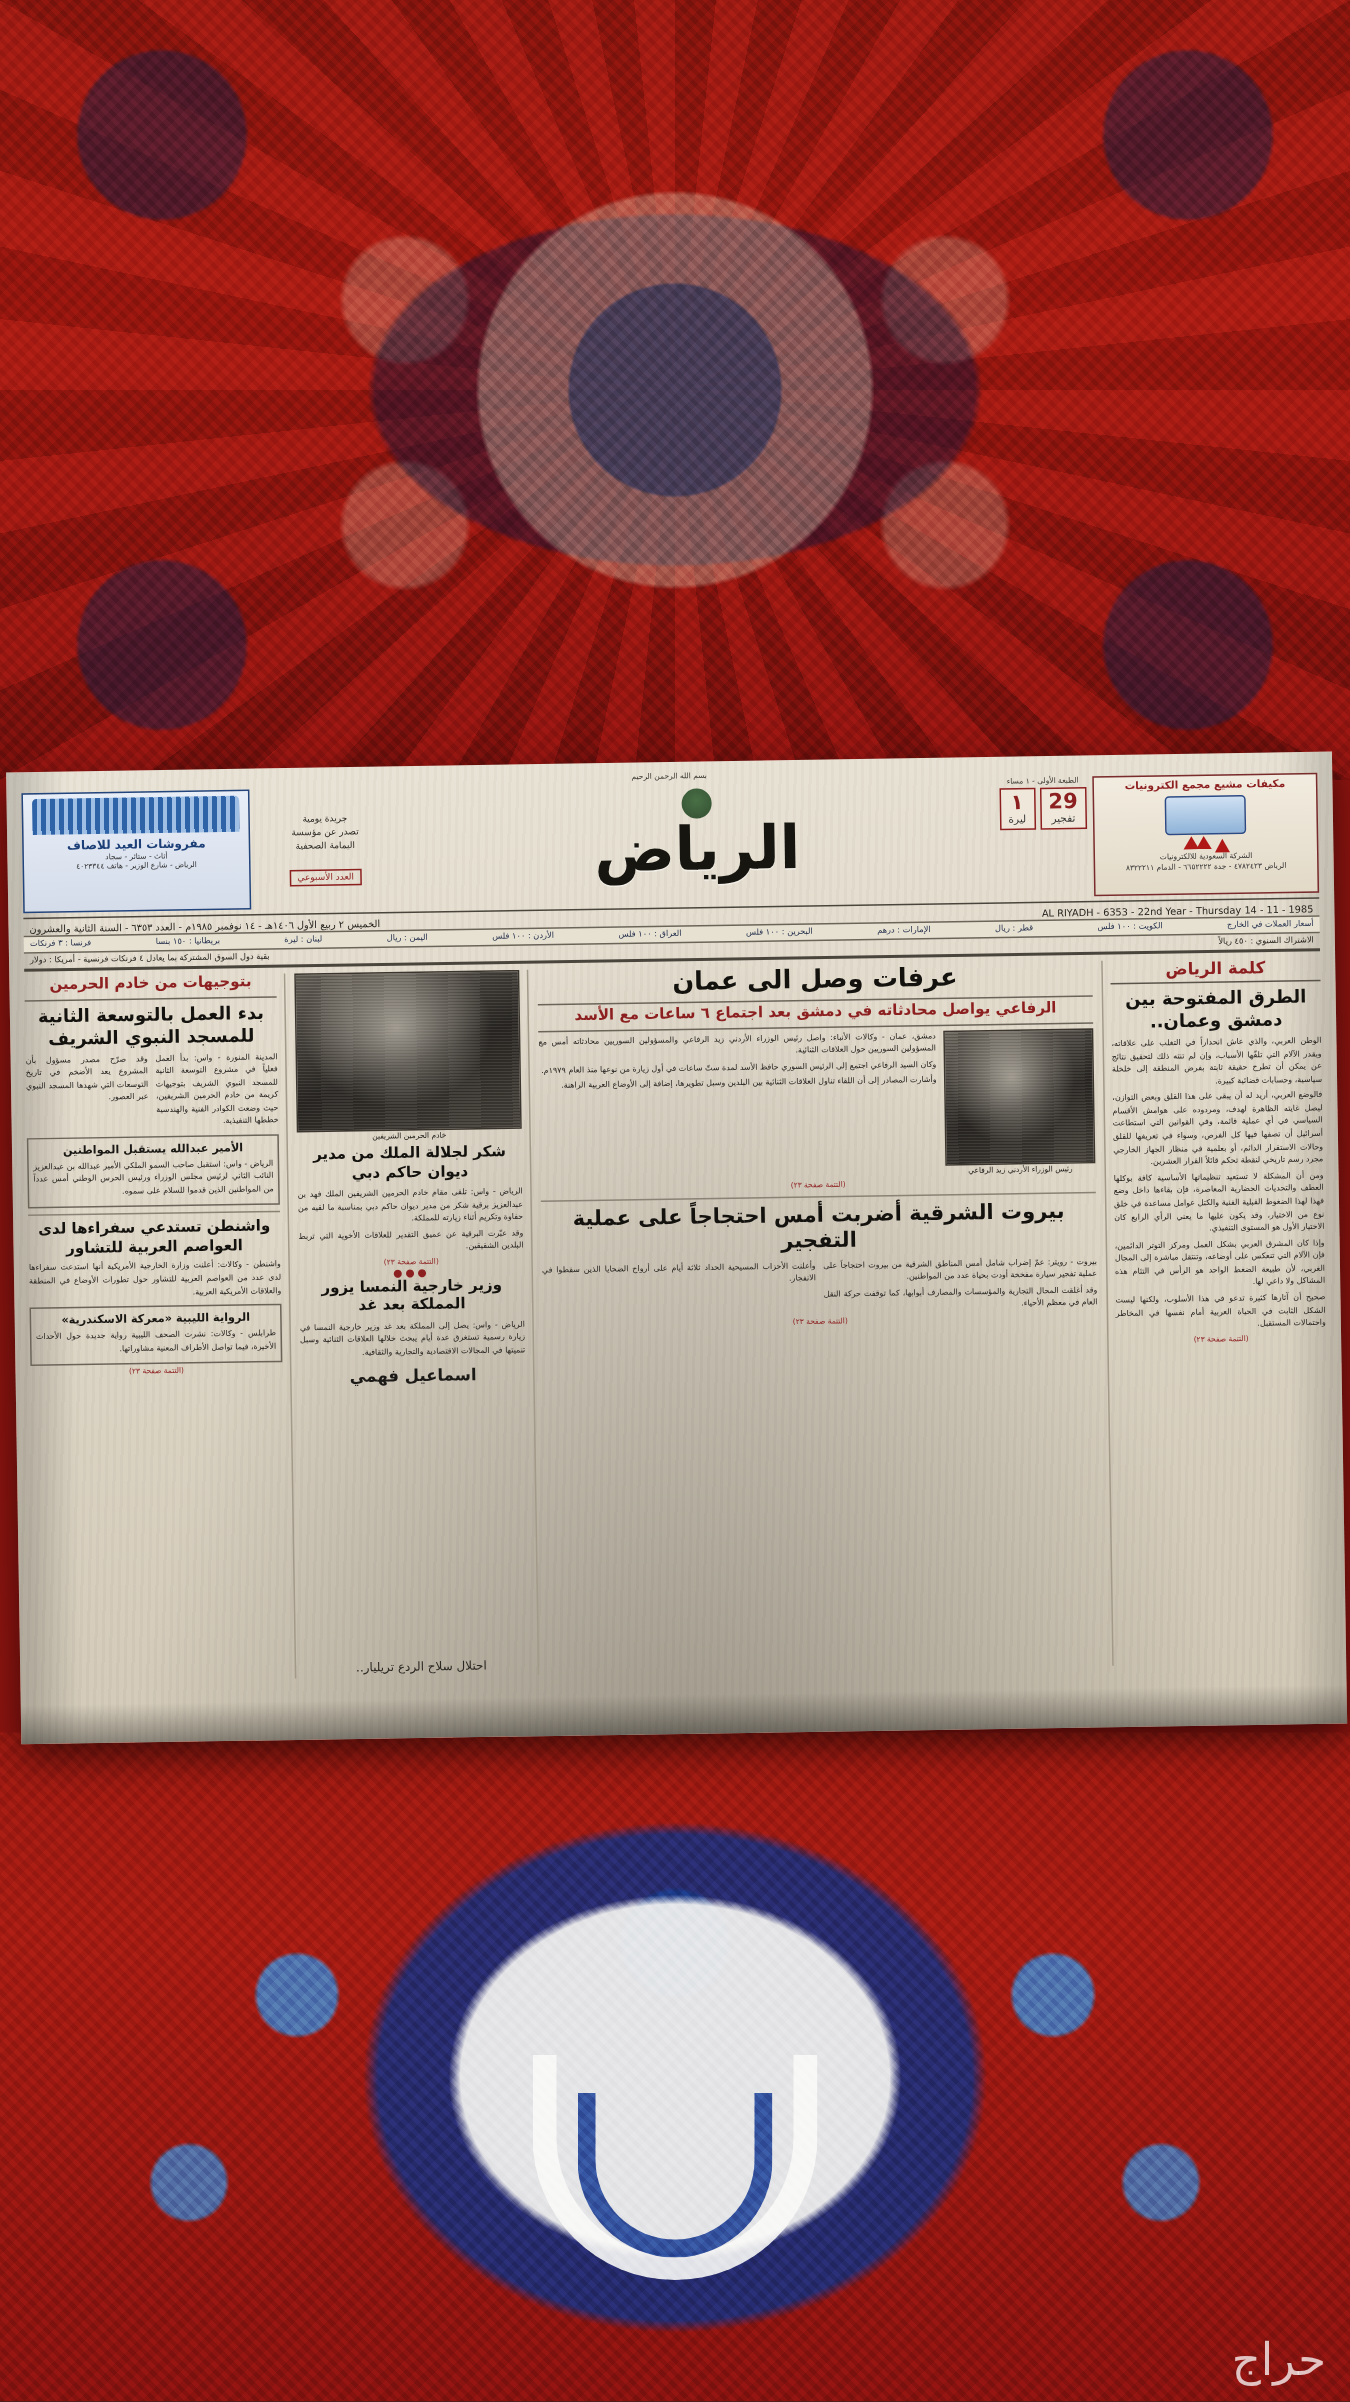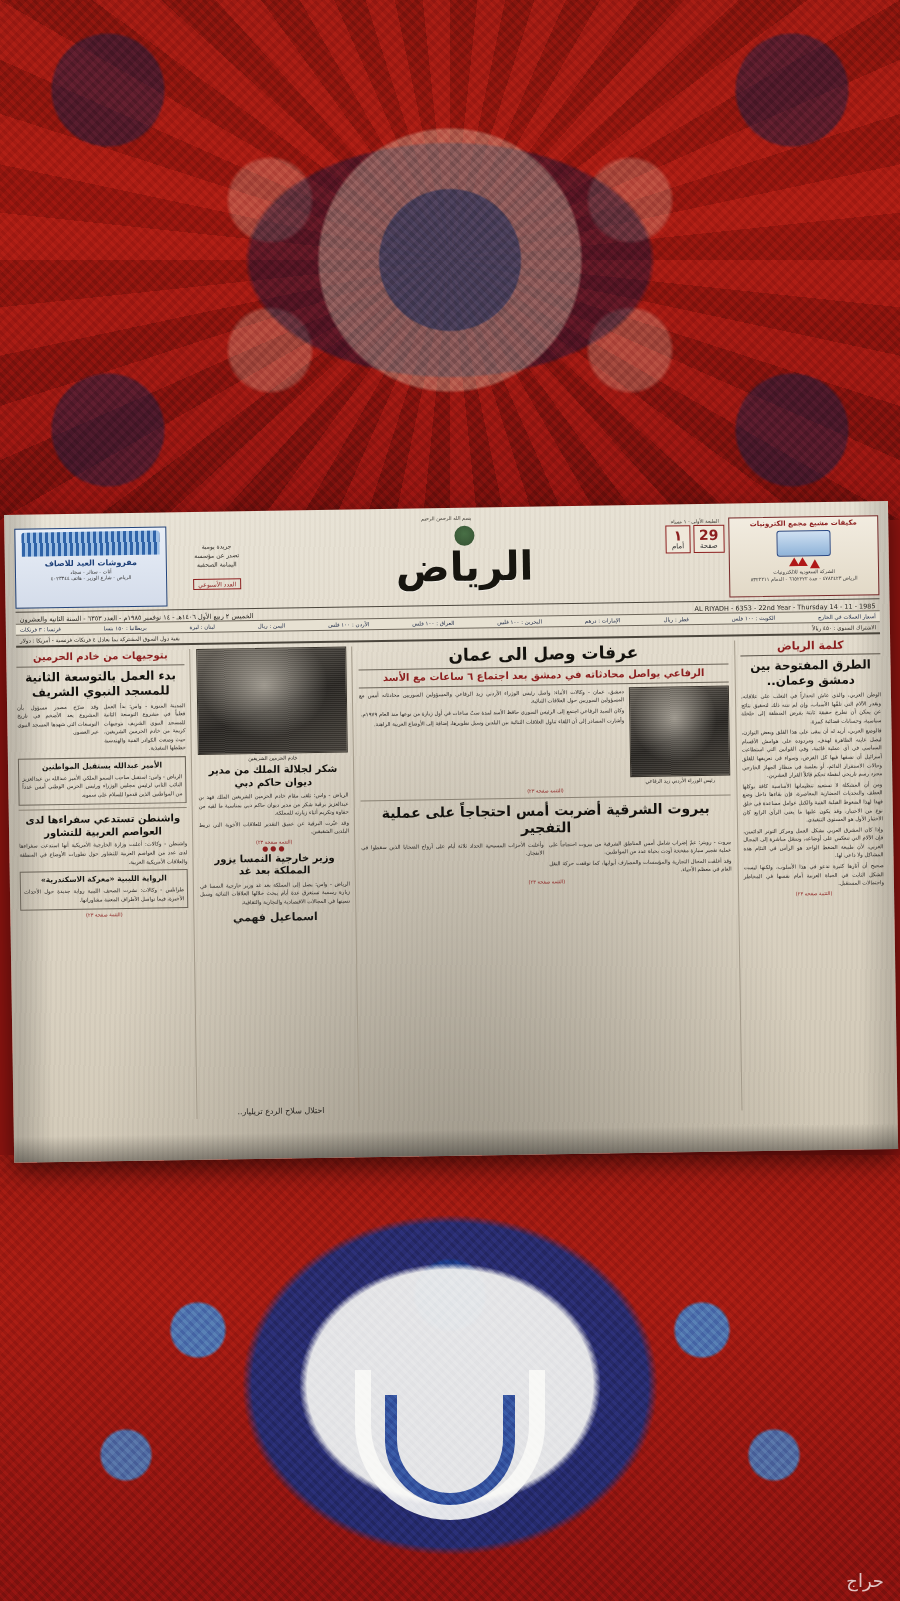--- a/index.html
+++ b/index.html
@@ -44,21 +44,21 @@
       repeating-linear-gradient(45deg, rgba(0,0,0,.10) 0 3px, rgba(255,255,255,.05) 3px 6px),
       repeating-linear-gradient(-45deg, rgba(240,225,190,.06) 0 5px, rgba(0,0,0,.06) 5px 10px);
     mix-blend-mode:overlay;}
   .carpet-bottom .chev{position:absolute;left:50%;top:215px;transform:translateX(-50%);
      width:190px;height:150px;border-left:16px solid rgba(250,250,248,.9);border-right:16px solid rgba(250,250,248,.9);
      border-bottom:16px solid rgba(250,250,248,.9);border-radius:0 0 95px 95px;box-sizing:border-box;}
   .carpet-bottom .chev2{position:absolute;left:50%;top:240px;transform:translateX(-50%);
      width:130px;height:110px;border-left:12px solid rgba(24,60,150,.85);border-right:12px solid rgba(24,60,150,.85);
      border-bottom:12px solid rgba(24,60,150,.85);border-radius:0 0 65px 65px;box-sizing:border-box;}
   .wmark{position:absolute;right:16px;bottom:10px;color:rgba(255,255,255,.75);
-     font-size:18px;letter-spacing:1px;font-family:"DejaVu Sans",sans-serif;}
+     font-size:30px;letter-spacing:1px;font-family:"DejaVu Sans",sans-serif;}
 
   
   #paper{position:absolute;left:4px;top:508px;width:884px;height:648px;
      background:linear-gradient(175deg,#e9e3d6 0%,#ded6c6 45%,#cfc6b4 100%);
      box-shadow:0 10px 26px rgba(0,0,0,.55);
      transform:rotate(-0.9deg);transform-origin:50% 0;
      direction:rtl;color:#1c1a17;overflow:hidden;}
   #paper:before{content:"";position:absolute;inset:0;pointer-events:none;
      background:
        linear-gradient(90deg,rgba(0,0,0,.16) 0 8px,rgba(0,0,0,0) 40px),
@@ -177,25 +177,25 @@
             <div class="ad-s">الشركة السعودية للالكترونيات</div>
             <div class="ad-s">الرياض ٤٧٨٢٤٢٣ - جدة ٦٦٥٢٢٢٢ - الدمام ٨٣٢٢٢١١</div>
           </div>
         </div>
 
         <div class="mh-cell">
           <div style="font-size:5px;text-align:center;color:#3a3730;margin-bottom:1px;">الطبعة الأولى - ١ مساء</div>
           <div style="display:flex;gap:3px;">
             <div class="price-box">
               <div class="pnum">29</div>
-              <div class="plab">صفحة</div>
+              <div class="plab">تفجير</div>
             </div>
             <div class="price-box">
               <div class="pnum">١</div>
-              <div class="plab">أمام</div>
+              <div class="plab">ليرة</div>
             </div>
           </div>
         </div>
 
         <div class="mh-cell title-wrap" style="flex:1 1 auto;">
           <div class="crest"></div>
           <div class="riyadh-title">الرياض</div>
         </div>
 
         <div class="mh-cell" style="width:92px;padding-top:16px;">

